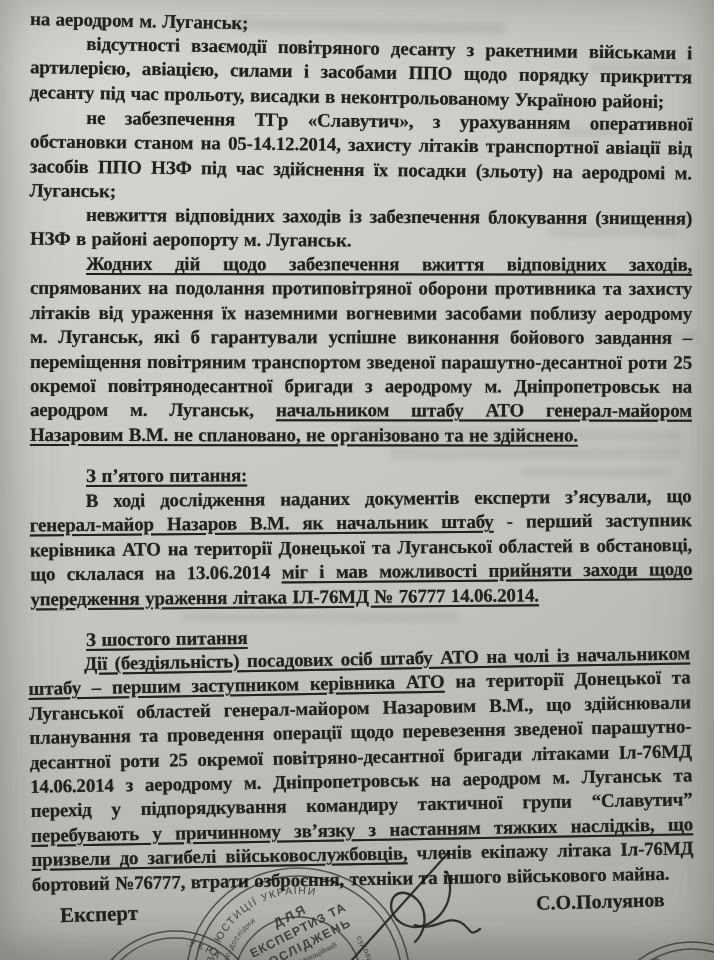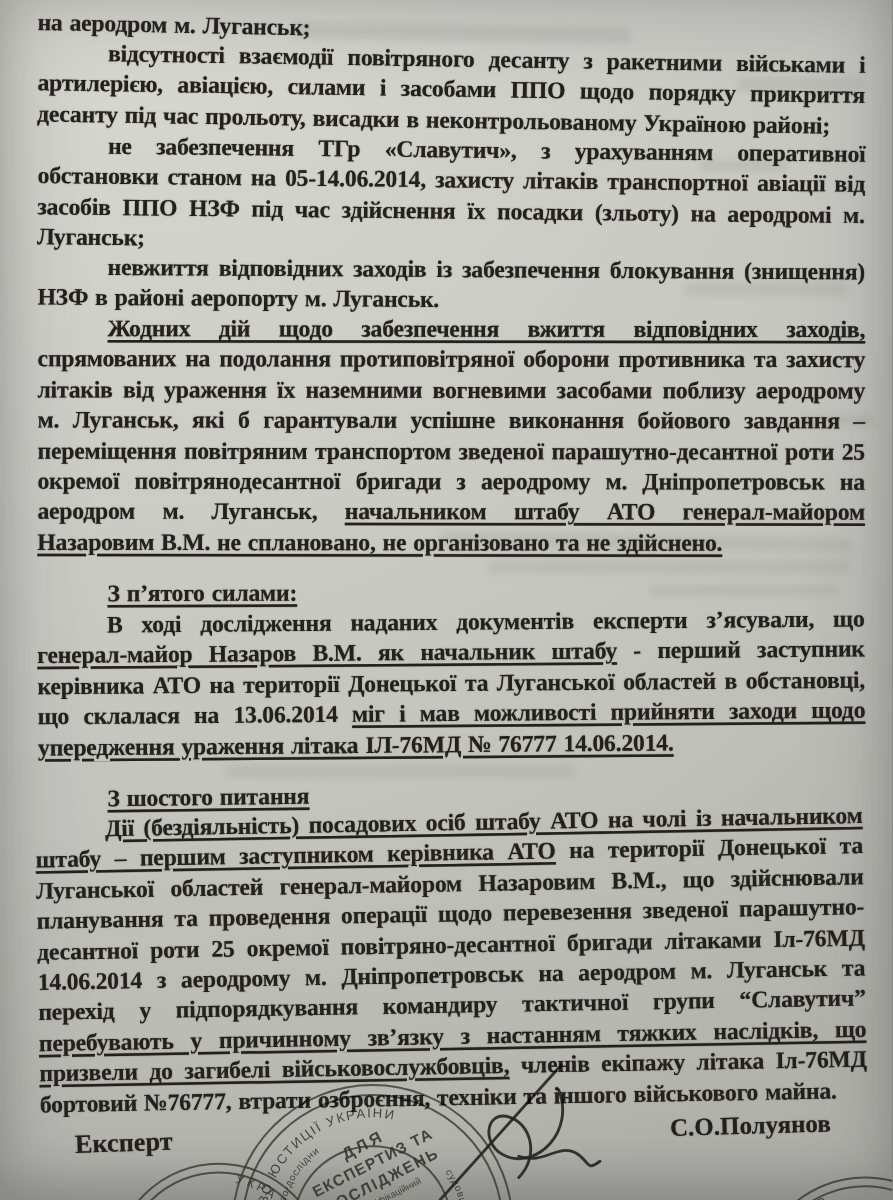--- a/index.html
+++ b/index.html
@@ -56,24 +56,24 @@
   <div class="sm" style="left:548px;top:226px;width:130px;height:11px;"></div>
   <div class="sm" style="left:640px;top:332px;width:60px;height:9px;"></div>
   <div class="sm" style="left:352px;top:428px;width:330px;height:11px;transform:rotate(1deg);"></div>
   <div class="sm" style="left:390px;top:448px;width:290px;height:11px;"></div>
   <div class="sm" style="left:520px;top:468px;width:150px;height:9px;"></div>
   <div class="sm" style="left:180px;top:612px;width:280px;height:10px;"></div>
 
   <div class="doc">
       <p class="para" style="--tilt: 1.15deg;"><span class="seg">на аеродром  м. Луганськ;</span></p>
       <p class="para ind" style="--tilt: 0.88deg;"><span class="seg">відсутності взаємодії повітряного десанту з ракетними військами і артилерією, авіацією, силами і засобами ППО щодо порядку прикриття десанту під час прольоту, висадки в неконтрольованому Україною районі;</span></p>
-      <p class="para ind" style="--tilt: 0.61deg;"><span class="seg">не забезпечення ТГр «Славутич», з урахуванням оперативної обстановки станом на 05-14.06.2014, захисту літаків транспортної авіації від засобів ППО НЗФ під час здійснення їх посадки (зльоту) на аеродромі м. Луганськ;</span></p>
+      <p class="para ind" style="--tilt: 0.61deg;"><span class="seg">не забезпечення ТГр «Славутич», з урахуванням оперативної обстановки станом на 05-14.12.2014, захисту літаків транспортної авіації від засобів ППО НЗФ під час здійснення їх посадки (зльоту) на аеродромі м. Луганськ;</span></p>
       <p class="para ind" style="--tilt: 0.34deg;"><span class="seg">невжиття відповідних заходів із забезпечення блокування (знищення) НЗФ в районі аеропорту м. Луганськ.</span></p>
       <p class="para ind" style="--tilt: 0.07deg;"><span class="u seg">Жодних дій щодо забезпечення вжиття відповідних заходів,</span><span class="seg"> спрямованих на подолання протиповітряної оборони противника та захисту літаків від ураження їх наземними вогневими засобами поблизу аеродрому м. Луганськ, які б гарантували успішне виконання бойового завдання – переміщення повітряним транспортом зведеної парашутно-десантної роти 25 окремої повітрянодесантної бригади з аеродрому м. Дніпропетровськ на аеродром м. Луганськ, </span><span class="u seg">начальником штабу АТО генерал-майором Назаровим В.М. не сплановано, не організовано та не здійснено.</span></p>
-      <p class="para heading ind" style="--tilt: -0.19deg;"><span class="u seg">З п’ятого силами:</span></p>
+      <p class="para heading ind" style="--tilt: -0.19deg;"><span class="u seg">З п’ятого питання:</span></p>
       <p class="para ind" style="--tilt: -0.46deg;"><span class="seg">В ході дослідження наданих документів експерти з’ясували, що </span><span class="u seg">генерал-майор Назаров В.М. як начальник штабу</span><span class="seg"> - перший заступник керівника АТО на території Донецької та Луганської областей в обстановці, що склалася на 13.06.2014 </span><span class="u seg">міг і мав можливості прийняти заходи щодо упередження ураження літака ІЛ-76МД № 76777 14.06.2014.</span></p>
       <p class="para heading ind" style="--tilt: -0.73deg;"><span class="u seg">З шостого питання</span></p>
       <p class="para ind" style="--tilt: -1.00deg;"><span class="u seg">Дії (бездіяльність) посадових осіб штабу АТО на чолі із начальником штабу – першим заступником керівника АТО</span><span class="seg"> на території Донецької та Луганської областей генерал-майором Назаровим В.М., що здійснювали планування та проведення операції щодо перевезення зведеної парашутно-десантної роти 25 окремої повітряно-десантної бригади літаками Іл-76МД 14.06.2014 з аеродрому м. Дніпропетровськ на аеродром м. Луганськ та перехід у підпорядкування командиру тактичної групи “Славутич” </span><span class="u seg">перебувають у причинному зв’язку з настанням тяжких наслідків, що призвели до загибелі військовослужбовців,</span><span class="seg"> членів екіпажу літака Іл-76МД бортовий №76777, втрати озброєння, техніки та іншого військового майна.</span></p>
     </div>
 
   <div class="expert">Експерт</div>
   <div class="signer">С.О.Полуянов</div>
 
   <svg class="stamps" viewBox="0 0 714 130" width="714" height="130">
     <defs>

